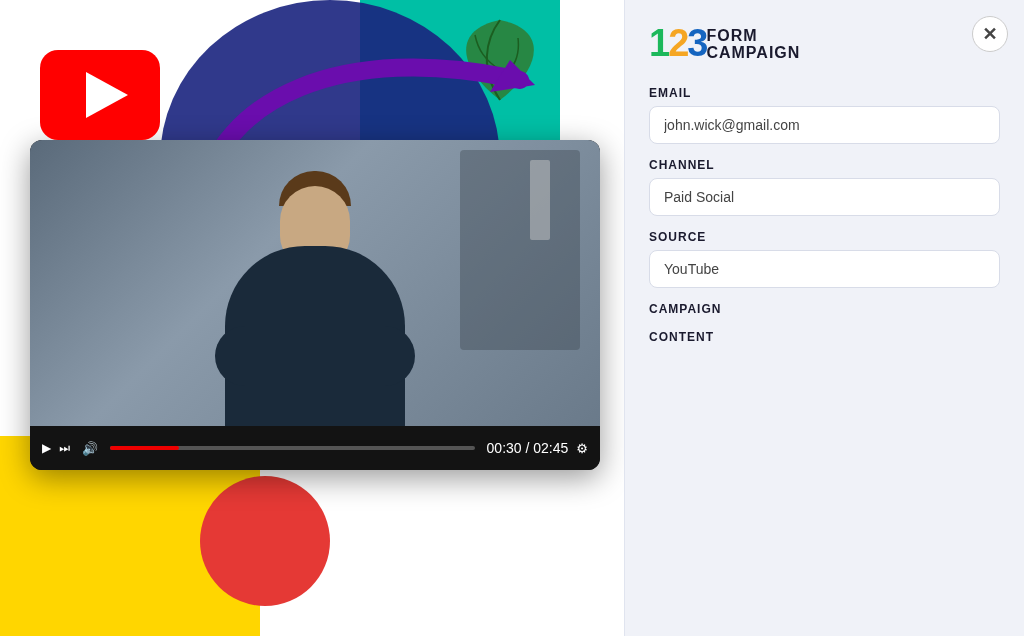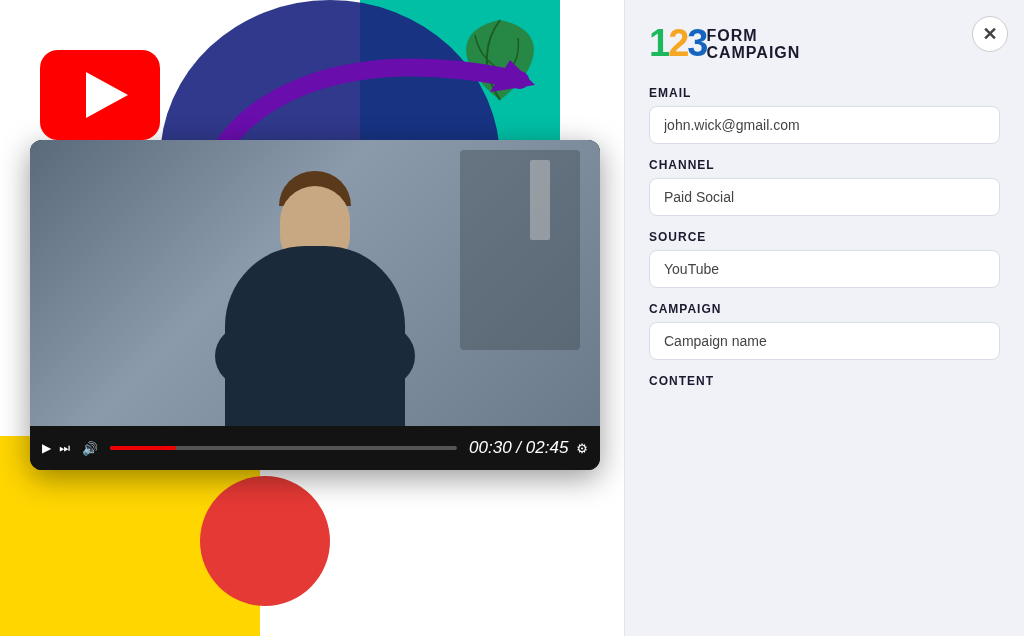--- a/index.html
+++ b/index.html
@@ -204,23 +204,22 @@
       margin: 0 4px;
     }
     .progress-fill {
       height: 100%;
       background: #e00;
       border-radius: 2px;
       width: 19%; 
     }
     .time-text {
       color: #fff;
-      font-size: 17px;
+      font-size: 14px;
       white-space: nowrap;
-      font-style: italic;
     }
     .vol-icon { color: #fff; font-size: 13px; margin-left: 4px; }
     .settings-icon { color: #fff; font-size: 13px; margin-left: auto; }
 
     
     .right-panel {
       position: absolute;
       right: 0; top: 0;
       width: 400px;
       height: 636px;
@@ -371,18 +370,18 @@
     <div class="logo-text">
       <div>FORM</div>
       <div>CAMPAIGN</div>
     </div>
   </div>
 
   <div id="form-fields">
       <div class="form-group"><label class="field-label">EMAIL</label><input class="field-input" type="text" value="john.wick@gmail.com" style=""></div>
       <div class="form-group"><label class="field-label">CHANNEL</label><input class="field-input" type="text" value="Paid Social" style=""></div>
       <div class="form-group"><label class="field-label">SOURCE</label><input class="field-input" type="text" value="YouTube" style=""></div>
-      <div class="form-group"><label class="field-label">CAMPAIGN</label><input class="field-input" type="text" value="Campaign name" style=""></div>
+      <div class="form-group"><label class="field-label">CAMPAIGN</label></div>
       <div class="form-group"></div>
       <div class="form-group"><label class="field-label">CONTENT</label></div>
     </div>
 
 </div>
 
 </body></html>

